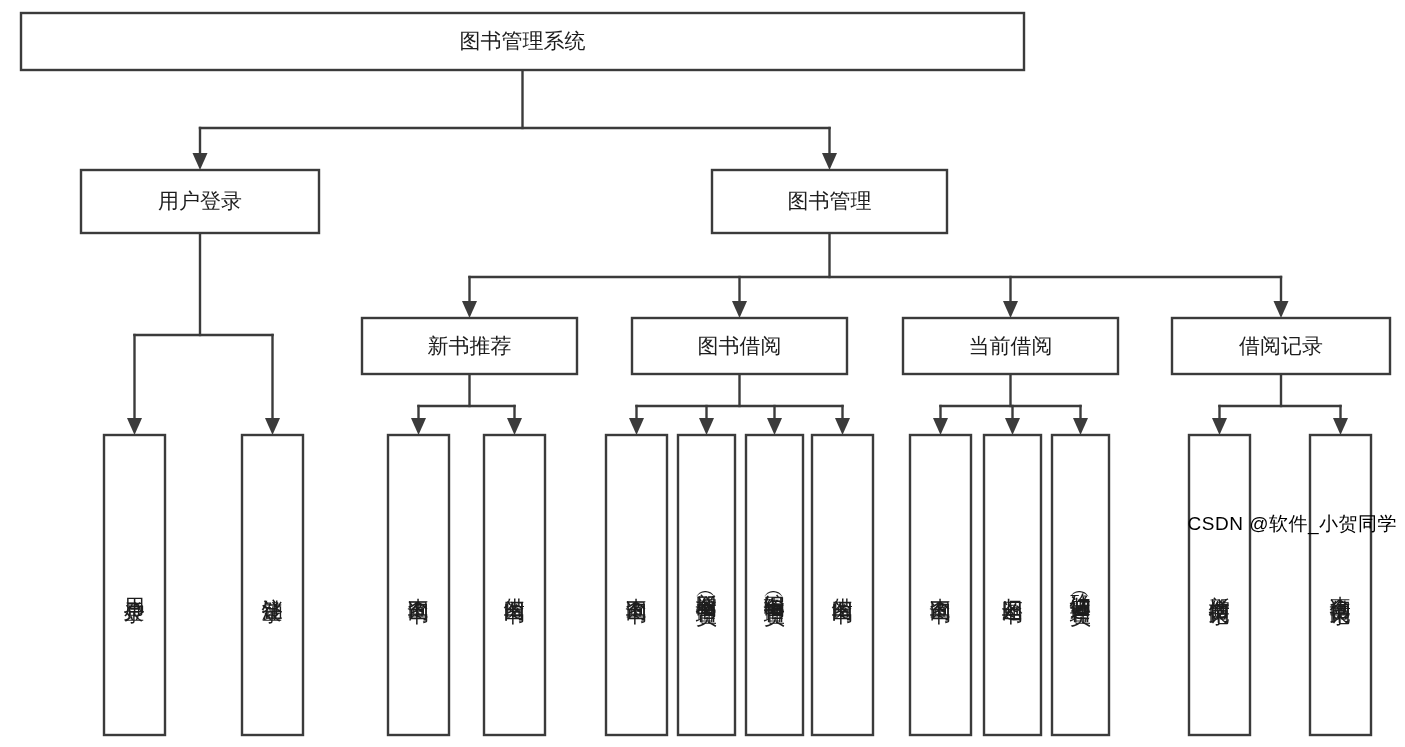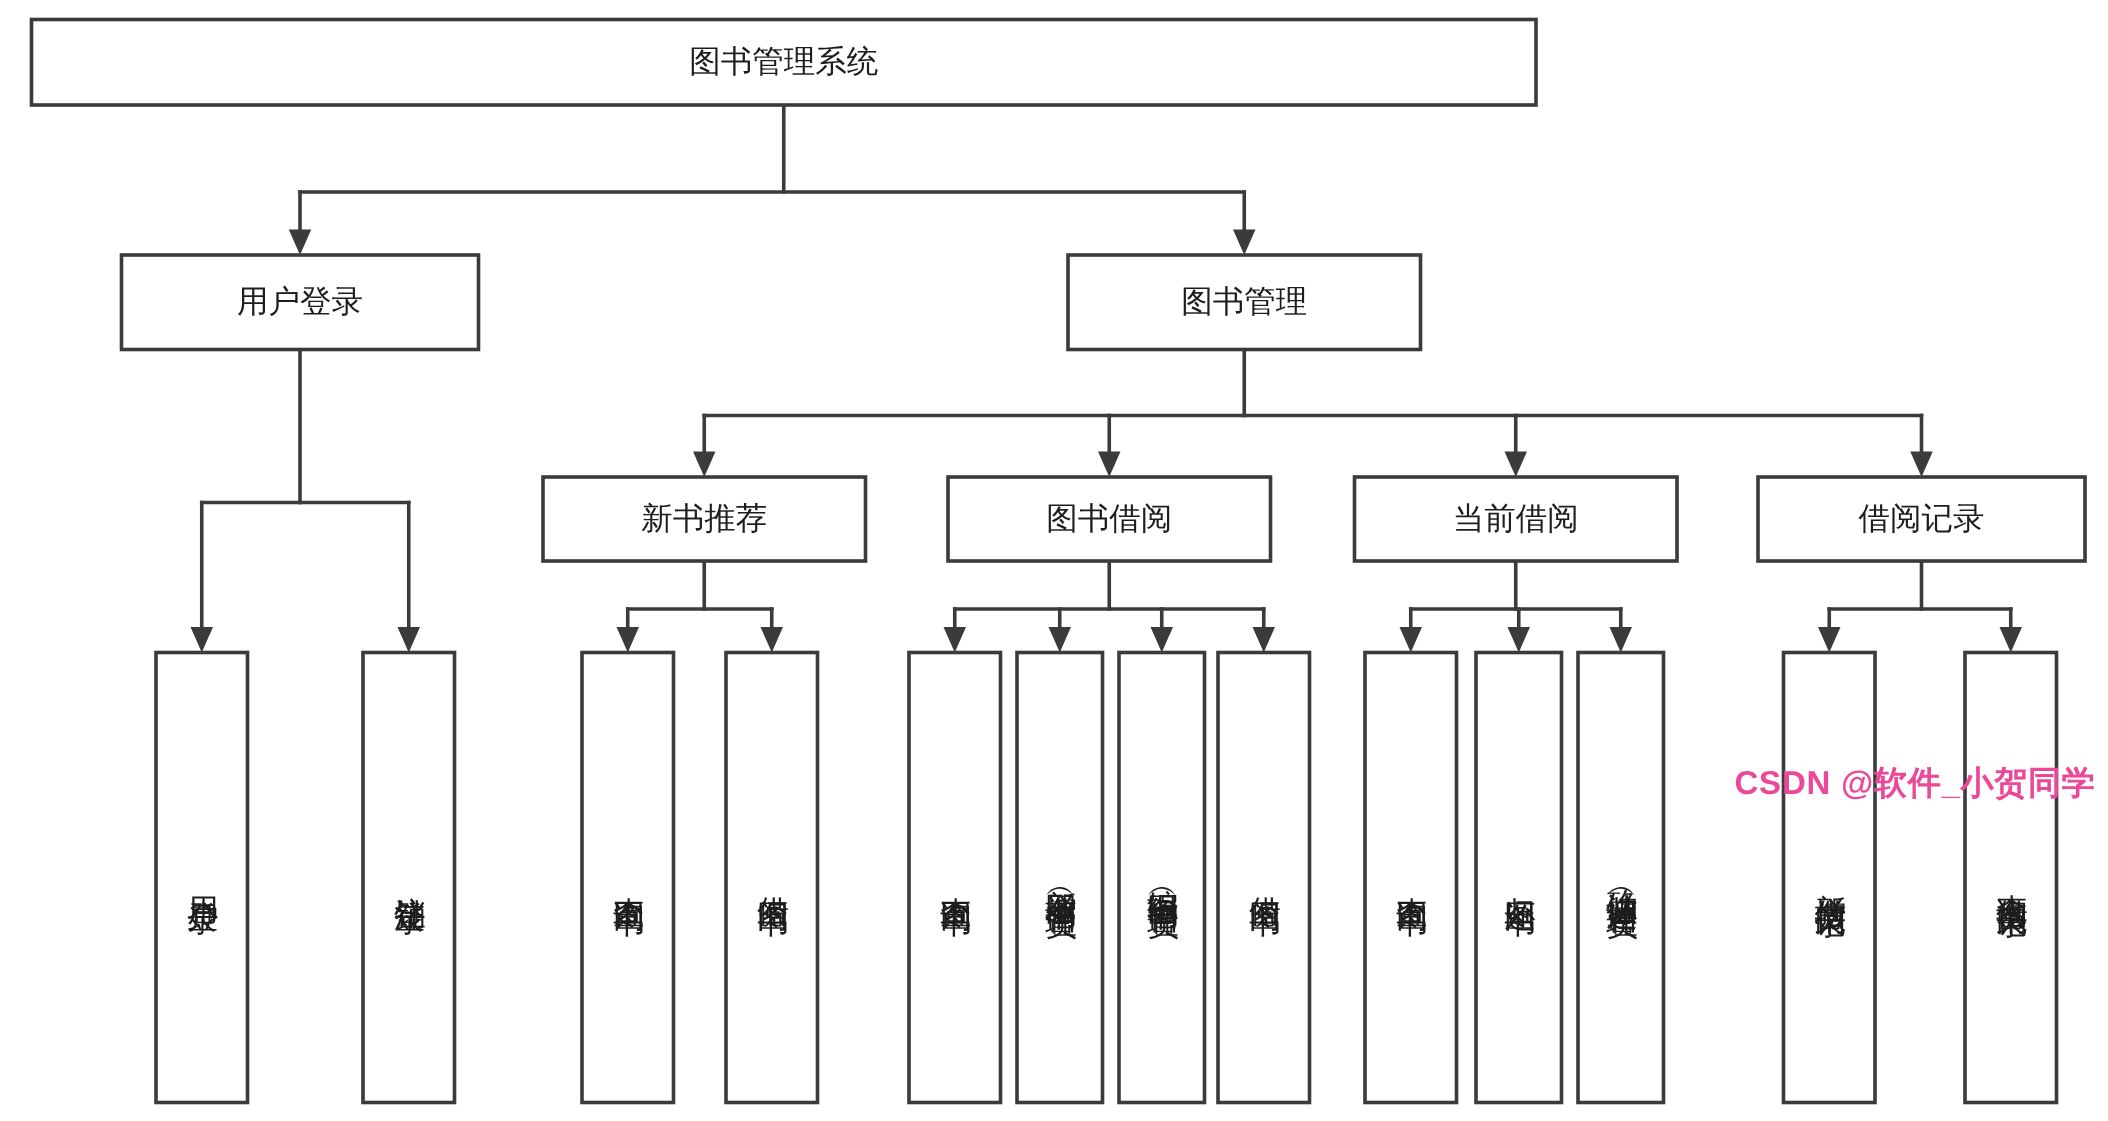--- a/index.html
+++ b/index.html
@@ -62,25 +62,24 @@
     justify-content: center;
     text-align: center;
     white-space: nowrap;
     pointer-events: none;
   }
   .watermark {
     position: absolute;
     right: 8px;
     bottom: 4px;
     font-family: "Liberation Sans", "DejaVu Sans", sans-serif;
-    font-size: 22px;
-    color: #ec4899;
+    font-size: 19px;
+    color: #000000;
     letter-spacing: 0.5px;
     white-space: nowrap;
-    font-weight: bold;
   }
 </style>
 </head>
 <body>
 
 <div id="diagram-root">
 
   <svg class="diagram-canvas" viewBox="0 0 1405 747">
     <g id="connector-layer">
         <path d="M 522.5 70 L 522.5 128" class="connector"></path>

